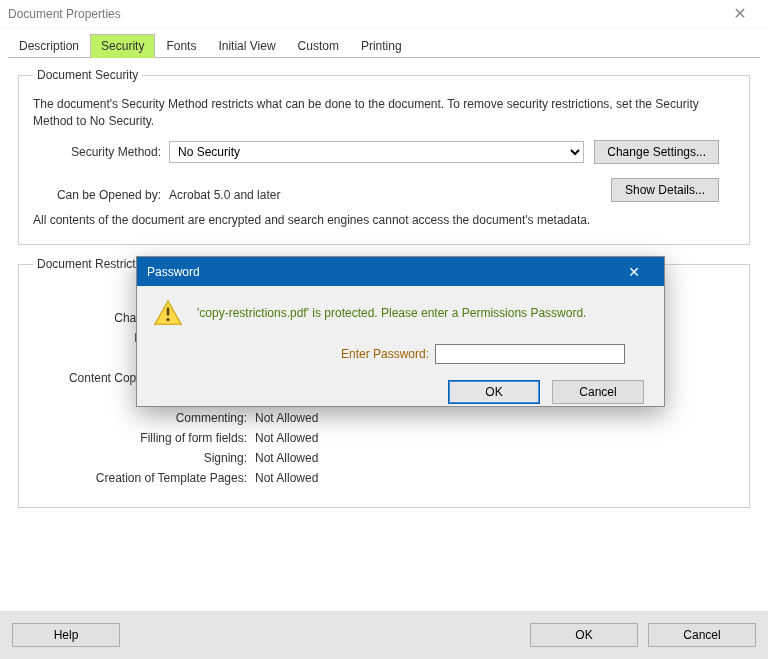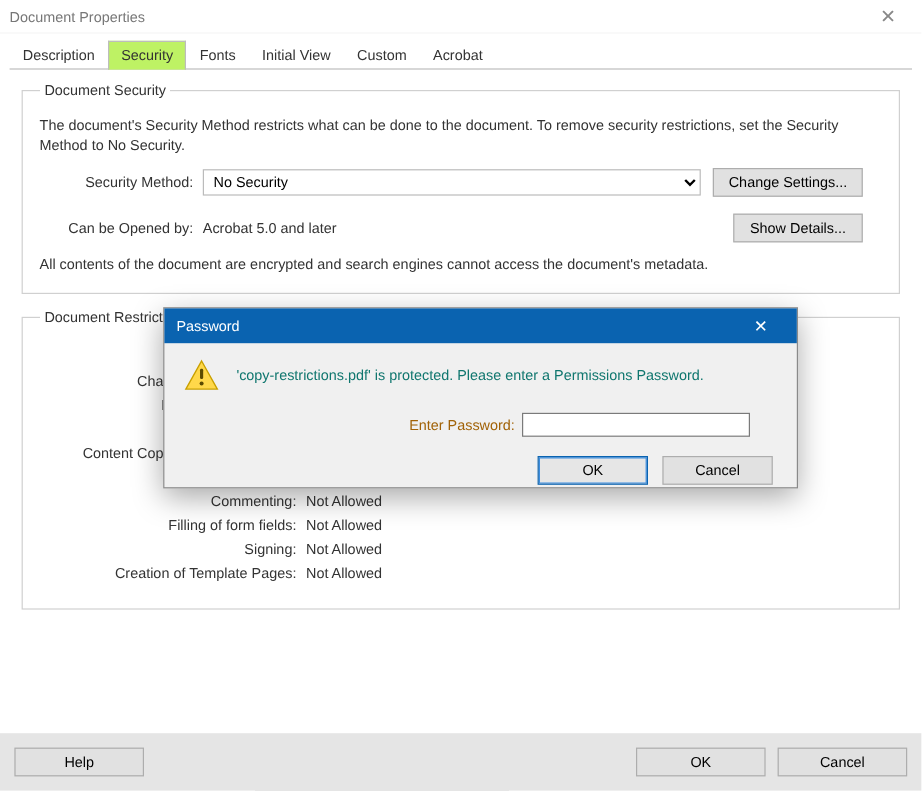--- a/index.html
+++ b/index.html
@@ -134,21 +134,21 @@
     width: 40px; height: 29px;
     display: flex; align-items: center; justify-content: center;
     color: #fff; font-size: 14px;
   }
   .modal-body {
     padding: 12px 16px 10px 16px;
     position: relative;
   }
   .warn-row { display: flex; align-items: center; gap: 14px; }
   .warn-icon svg { width: 30px; height: 30px; display: block; }
-  .warn-msg { flex: 1; color: #0f766e; }
+  .warn-msg { flex: 1; color: #4d7c0f; }
 
   .pw-row { display: flex; align-items: center; margin-top: 16px; }
   .pw-label { width: 282px; text-align: right; padding-right: 6px; color: #a16207; }
   input.pw-input {
     width: 190px; height: 20px;
     border: 1px solid #7a7a7a;
     background: #fff;
     padding: 0 4px; font: inherit;
   }
 
@@ -175,39 +175,39 @@
   </div>
 </div>
 
 <div class="parent-body">
   <div class="tabs">
     <div class="tab">Description</div>
     <div class="tab active">Security</div>
     <div class="tab">Fonts</div>
     <div class="tab">Initial View</div>
     <div class="tab">Custom</div>
-    <div class="tab">Acrobat</div>
+    <div class="tab">Printing</div>
   </div>
 
   <div class="tabpanel">
 
     <fieldset class="group">
       <legend>Document Security</legend>
 
       <p class="intro">The document's Security Method restricts what can be done to the document. To remove security restrictions, set the Security Method to No Security.</p>
 
       <div class="row">
         <div class="lbl-left">Security Method:</div>
         <select class="security-method">
           <option selected="">No Security</option>
         </select>
         <button class="btn btn-right">Change Settings...</button>
       </div>
 
-      <div class="row" style="margin-top:14px;">
+      <div class="row" style="margin-top:14px;align-items:flex-end;">
         <div class="lbl-left">Can be Opened by:</div>
         <div class="opened-by-val" style="flex:1;">Acrobat 5.0 and later</div>
         <button class="btn btn-right">Show Details...</button>
       </div>
 
       <p class="encrypt-note">All contents of the document are encrypted and search engines cannot access the document's metadata.</p>
     </fieldset>
 
     <fieldset class="group restrictions">
       <legend>Document Restrictions Summary</legend>

